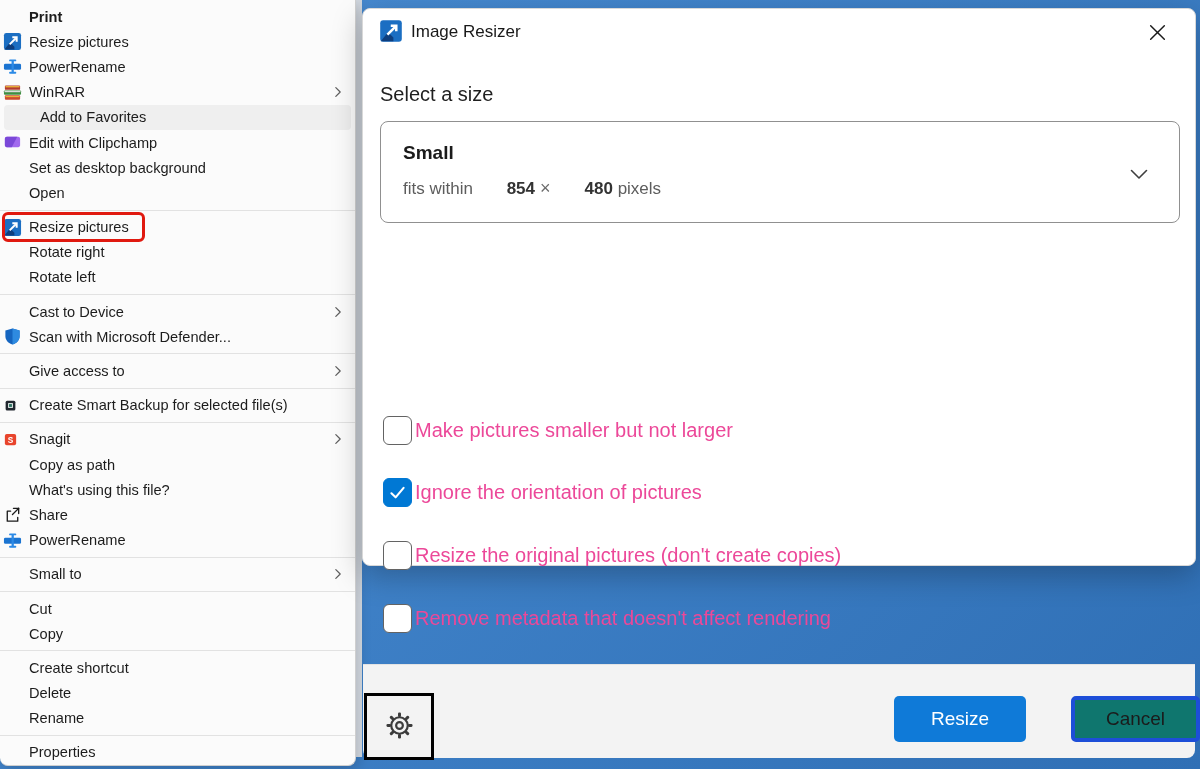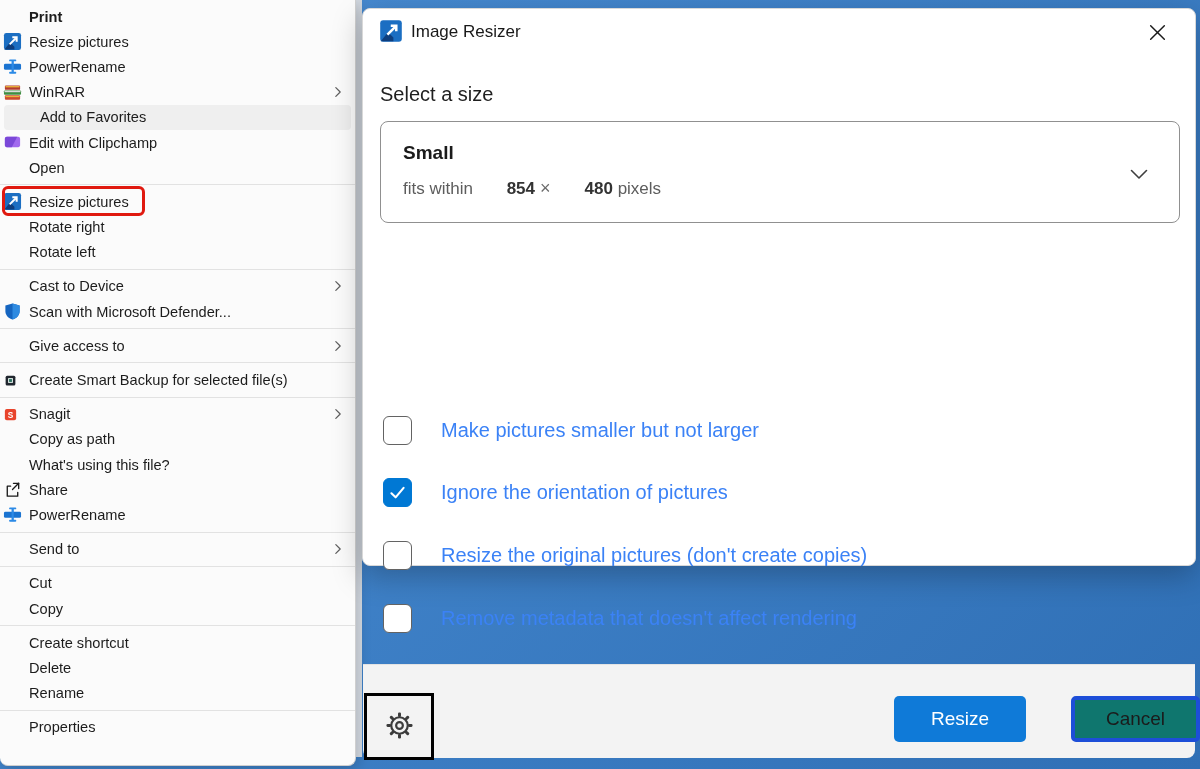--- a/index.html
+++ b/index.html
@@ -56,21 +56,21 @@
   .combo-desc .times { color:#6b6b6b; font-size:18px; }
   .combo-chevron { position:absolute; right:28px; top:40px; }
 
   .options { position:absolute; left:20px; top:390px; width:790px; }
   .option-row { display:flex; align-items:center; height:62.6px; }
   .checkbox {
     width:29px; height:29px; border-radius:6px; border:1.6px solid #636363; background:#fff;
     flex:0 0 29px; display:flex; align-items:center; justify-content:center; cursor:pointer;
   }
   .checkbox.checked { background:#0078d4; border-color:#0078d4; }
-  .option-label { margin-left:29px; font-size:20px; color:#3b82f6; }
+  .option-label { margin-left:3px; font-size:20px; color:#ec4899; }
 
   .dlg-footer {
     position:absolute; left:0; top:655px; width:100%; height:94px;
     background:#f3f3f3; border-top:1px solid #e3e3e3; border-radius:0 0 8px 8px;
   }
   .gear-annotation {
     position:absolute; left:1px; top:28px; width:70px; height:67px;
     border:3.5px solid #000000; display:flex; align-items:center; justify-content:center;
   }
   .gear-btn { background:none; border:none; cursor:pointer; display:flex; }
@@ -136,20 +136,24 @@
       <span class="icon-slot">
         <svg viewBox="0 0 20 20" width="19" height="19">
           <path d="M2 6 C2 4.9 2.9 4 4 4 L16 4 C17.1 4 18 4.9 18 6 L18 13 C18 14.1 17.1 15 16 15 L4 15 C2.9 15 2 14.1 2 13 Z" fill="#a169ee"></path>
           <path d="M2 6 C2 4.9 2.9 4 4 4 L15 4 L9.2 15 L4 15 C2.9 15 2 14.1 2 13 Z" fill="#7b48d8"></path>
         </svg>
       </span>
       <span class="menu-label">Edit with Clipchamp</span>
     </div>
     <div class="menu-row">
       <span class="icon-slot"></span>
+      <span class="menu-label">Set as desktop background</span>
+    </div>
+    <div class="menu-row">
+      <span class="icon-slot"></span>
       <span class="menu-label">Open</span>
     </div>
     <div class="menu-sep"></div>
     <div class="menu-row">
       <span class="icon-slot">
         <svg viewBox="0 0 20 20" width="19" height="19">
           <rect x="1" y="1" width="18" height="18" rx="2.5" fill="#1b6ec2"></rect>
           <path d="M1.5 18.5 L7.5 11 L12 15.5 L12 18.5 Z" fill="#0e3e7d"></path>
           <path d="M7 13 L13.5 6.5" stroke="#ffffff" stroke-width="2.1" fill="none"></path>
           <path d="M9.8 5.6 H14.4 V10.2" stroke="#ffffff" stroke-width="2.1" fill="none"></path>
@@ -246,21 +250,21 @@
           <rect x="9" y="3.5" width="2.4" height="13.5" fill="#2c8ae6"></rect>
           <rect x="6.4" y="2.6" width="7.6" height="2" rx="1" fill="#2c8ae6"></rect>
           <rect x="6.4" y="15.6" width="7.6" height="2" rx="1" fill="#2c8ae6"></rect>
         </svg>
       </span>
       <span class="menu-label">PowerRename</span>
     </div>
     <div class="menu-sep"></div>
     <div class="menu-row">
       <span class="icon-slot"></span>
-      <span class="menu-label">Send to</span>
+      <span class="menu-label">Small to</span>
       <span class="chev">
         <svg viewBox="0 0 16 16" width="14" height="14" fill="none" stroke="#5e5e5e" stroke-width="1.4" stroke-linecap="round" stroke-linejoin="round">
           <path d="M5.5 3 L10.5 8 L5.5 13"></path>
         </svg>
       </span>
     </div>
     <div class="menu-sep"></div>
     <div class="menu-row">
       <span class="icon-slot"></span>
       <span class="menu-label">Cut</span>

